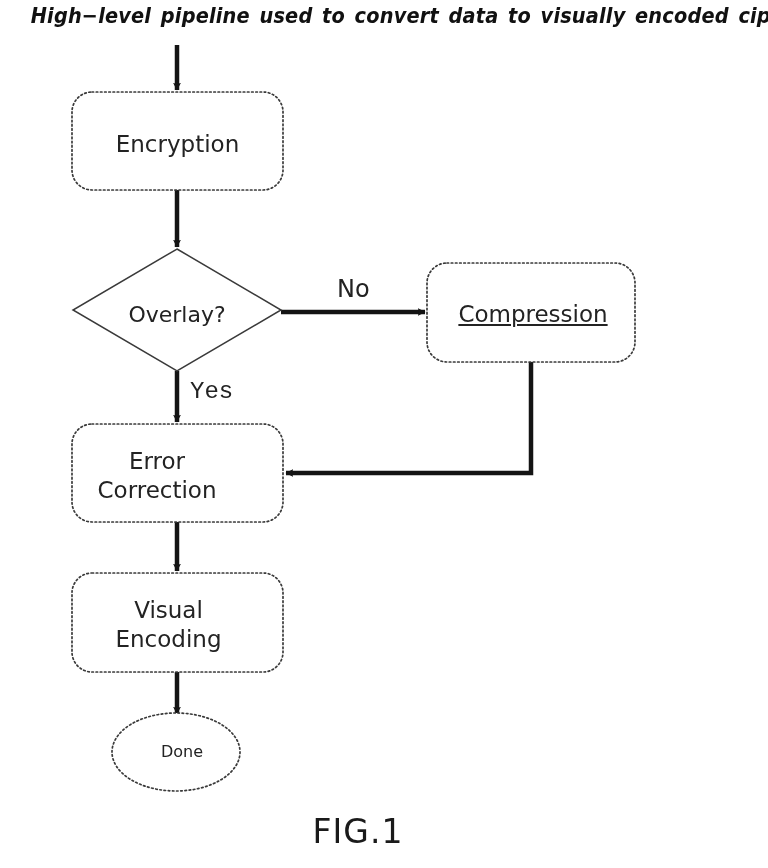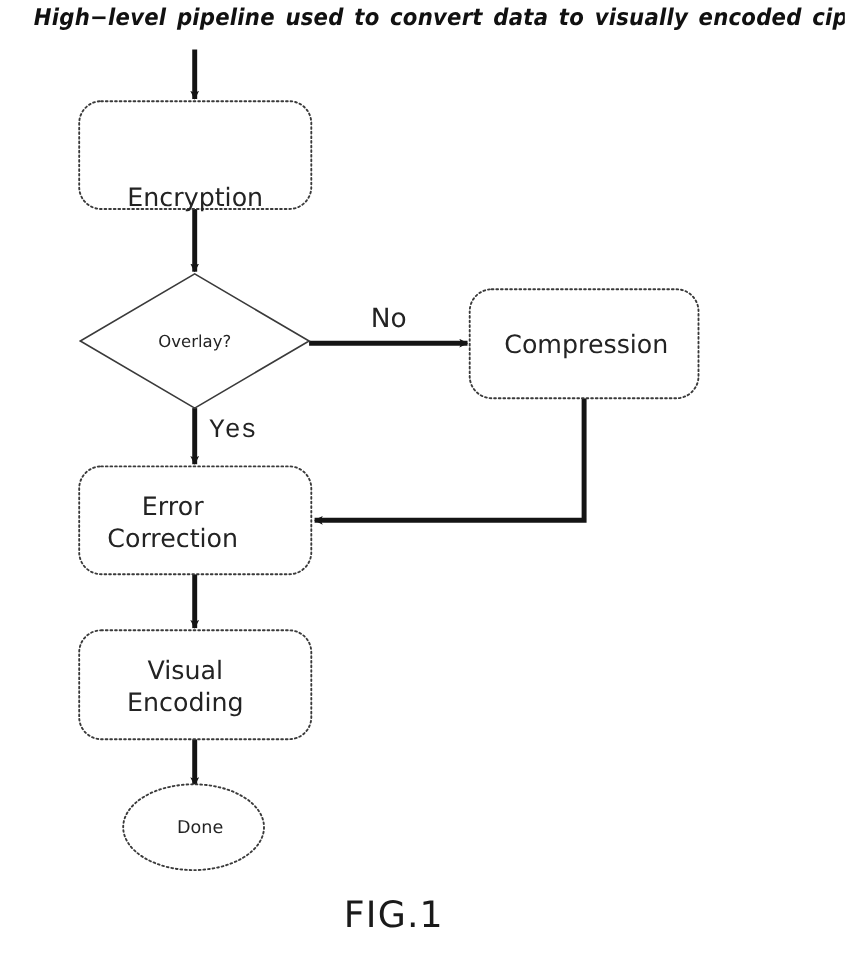--- a/index.html
+++ b/index.html
@@ -58,21 +58,21 @@
     position: absolute;
     text-align: center;
     font-family: "DejaVu Sans", sans-serif;
     font-weight: 400;
     color: #232323;
     line-height: 1.26;
     white-space: pre-line;
     pointer-events: none;
   }
   .label-process { font-size: 23px; }
-  .label-decision { font-size: 15px; }
+  .label-decision { font-size: 22px; }
   .label-terminal { font-size: 16px; }
 
   .edge-label {
     position: absolute;
     font-family: "DejaVu Sans", sans-serif;
     font-size: 24px;
     color: #232323;
     white-space: nowrap;
     pointer-events: none;
   }
@@ -128,25 +128,25 @@
       <rect x="427" y="263" width="208" height="99" rx="20" ry="20" fill="#ffffff" stroke="#3a3a3a" stroke-width="1.7" stroke-dasharray="1.6 2.6" stroke-linecap="round"></rect>
 
       <rect x="72" y="424" width="211" height="98" rx="20" ry="20" fill="#ffffff" stroke="#3a3a3a" stroke-width="1.7" stroke-dasharray="1.6 2.6" stroke-linecap="round"></rect>
 
       <rect x="72" y="573" width="211" height="99" rx="20" ry="20" fill="#ffffff" stroke="#3a3a3a" stroke-width="1.7" stroke-dasharray="1.6 2.6" stroke-linecap="round"></rect>
 
       <ellipse cx="176" cy="752" rx="64" ry="39" fill="#ffffff" stroke="#3a3a3a" stroke-width="1.7" stroke-dasharray="1.6 2.6" stroke-linecap="round"></ellipse>
     </g>
   </svg>
 
-  <div class="node-label label-process" style="left:72px; top:130px; width:211px;margin-top:36px;">Encryption</div>
+  <div class="node-label label-process" style="left:72px; top:130px; width:211px;">Encryption</div>
 
   <div class="node-label label-decision" style="left:73px; top:301px; width:208px;">Overlay?</div>
 
-  <div class="node-label label-process" style="left:427px; top:300px; width:212px;">Compression</div>
+  <div class="node-label label-process" style="left:427px; top:300px; width:212px;text-decoration:underline;">Compression</div>
 
   <div class="node-label label-process" style="left:72px; top:447px; width:170px;">Error
 Correction</div>
 
   <div class="node-label label-process" style="left:72px; top:596px; width:193px;">Visual
 Encoding</div>
 
   <div class="node-label label-terminal" style="left:112px; top:742px; width:140px;">Done</div>
 
   <div class="edge-label" style="left:337px; top:275px;">No</div>

